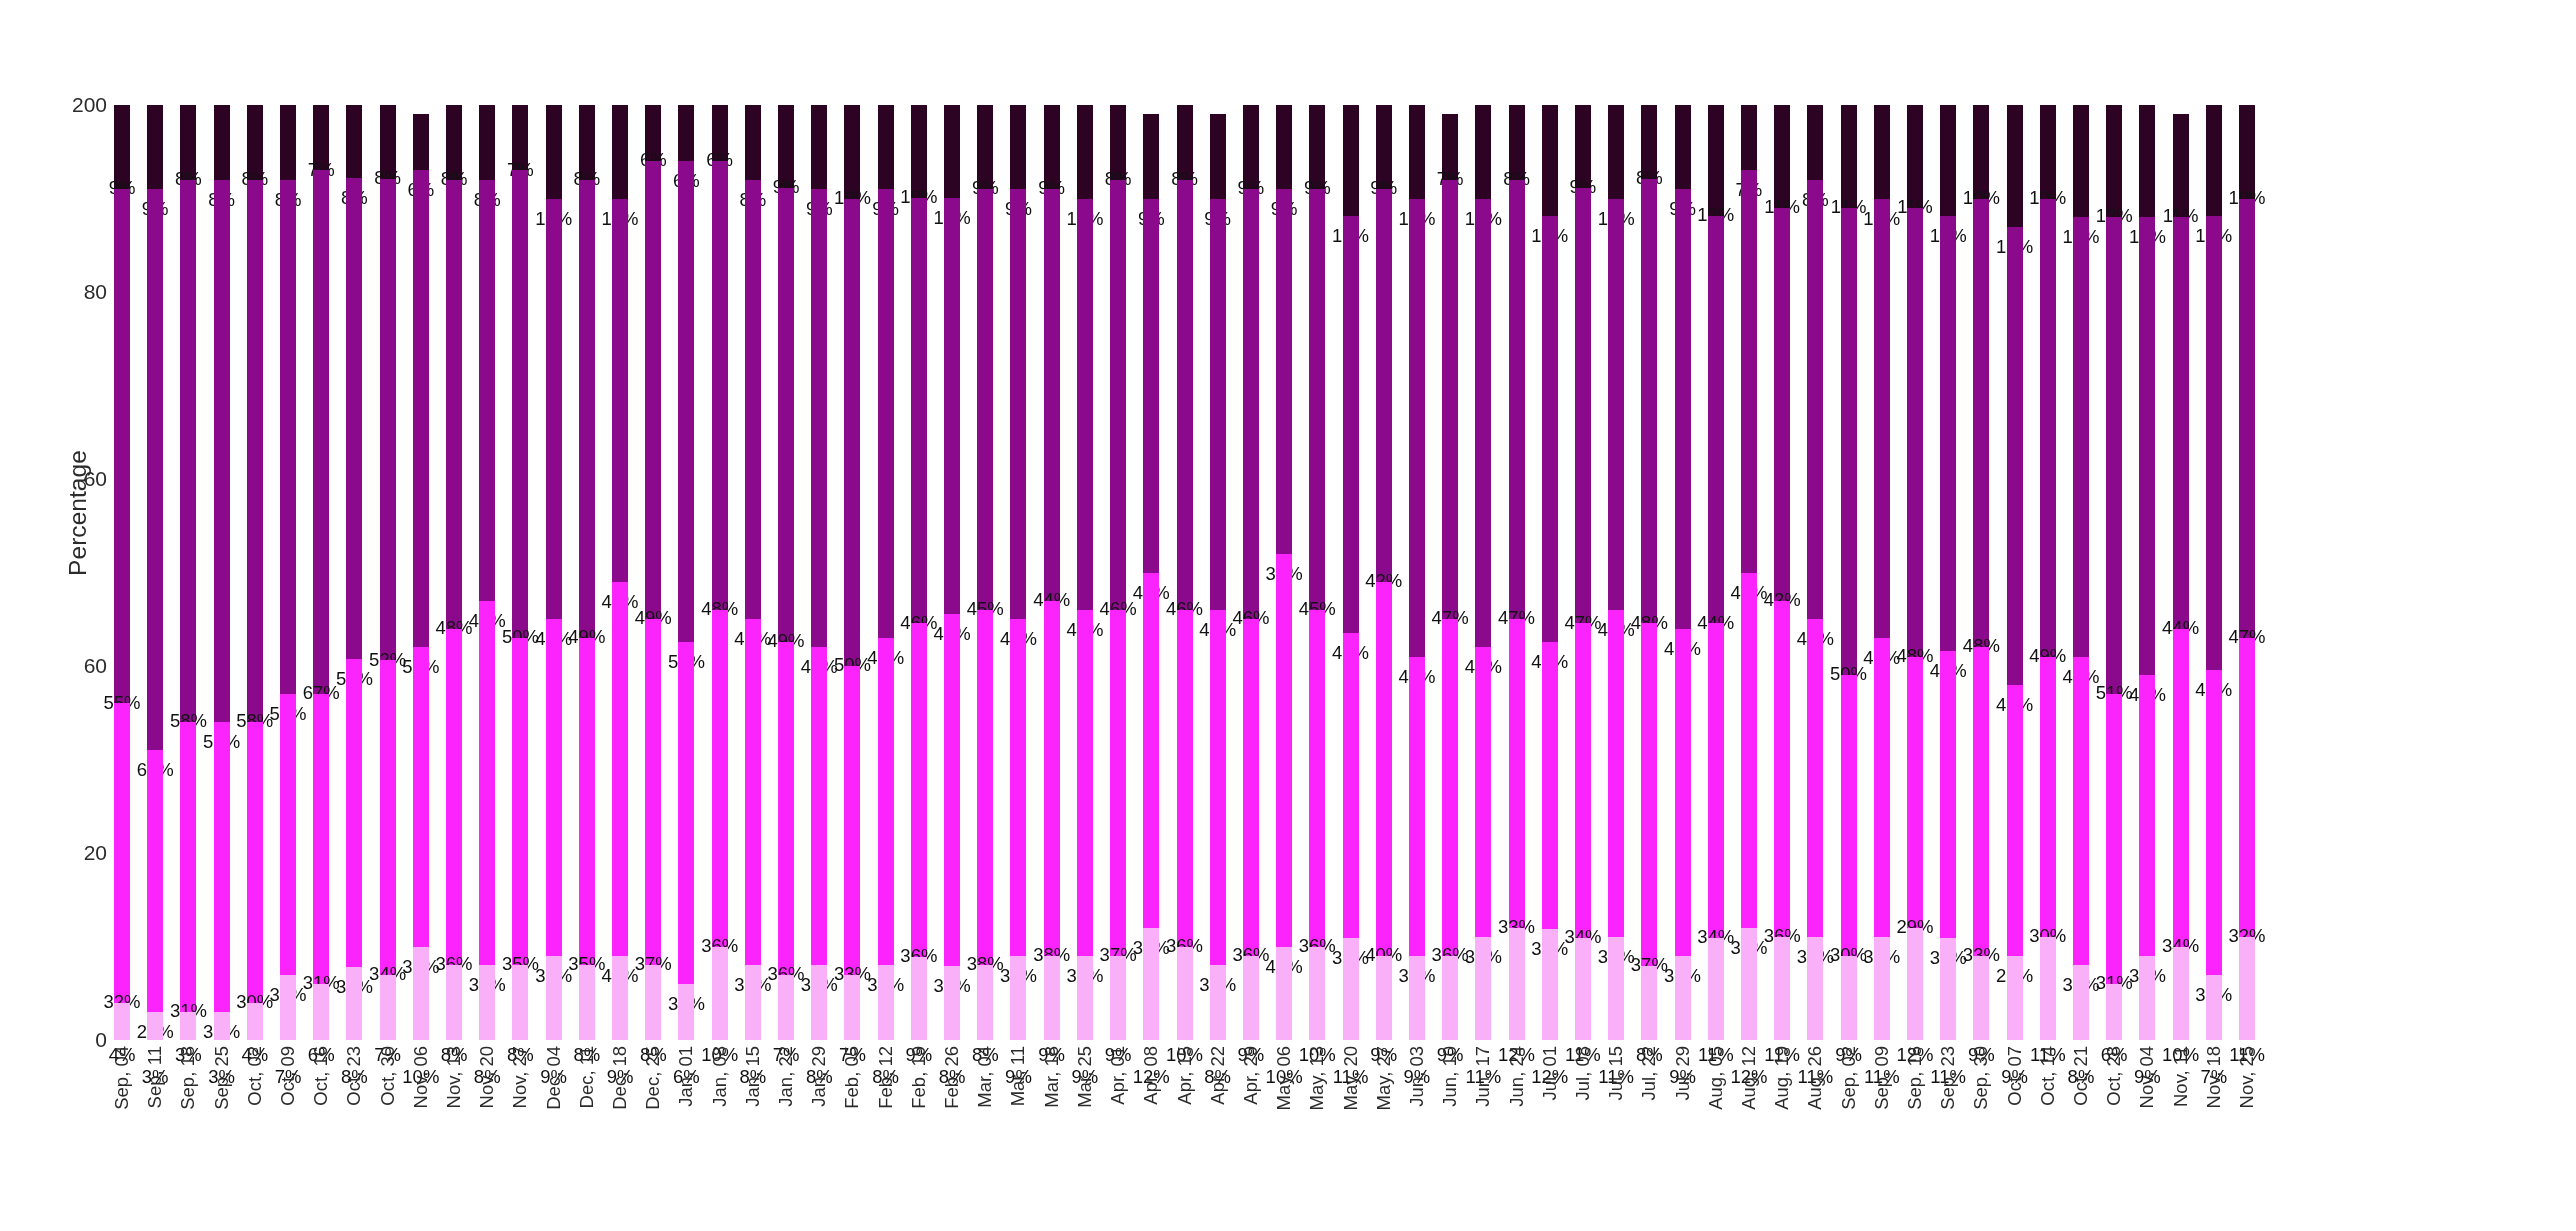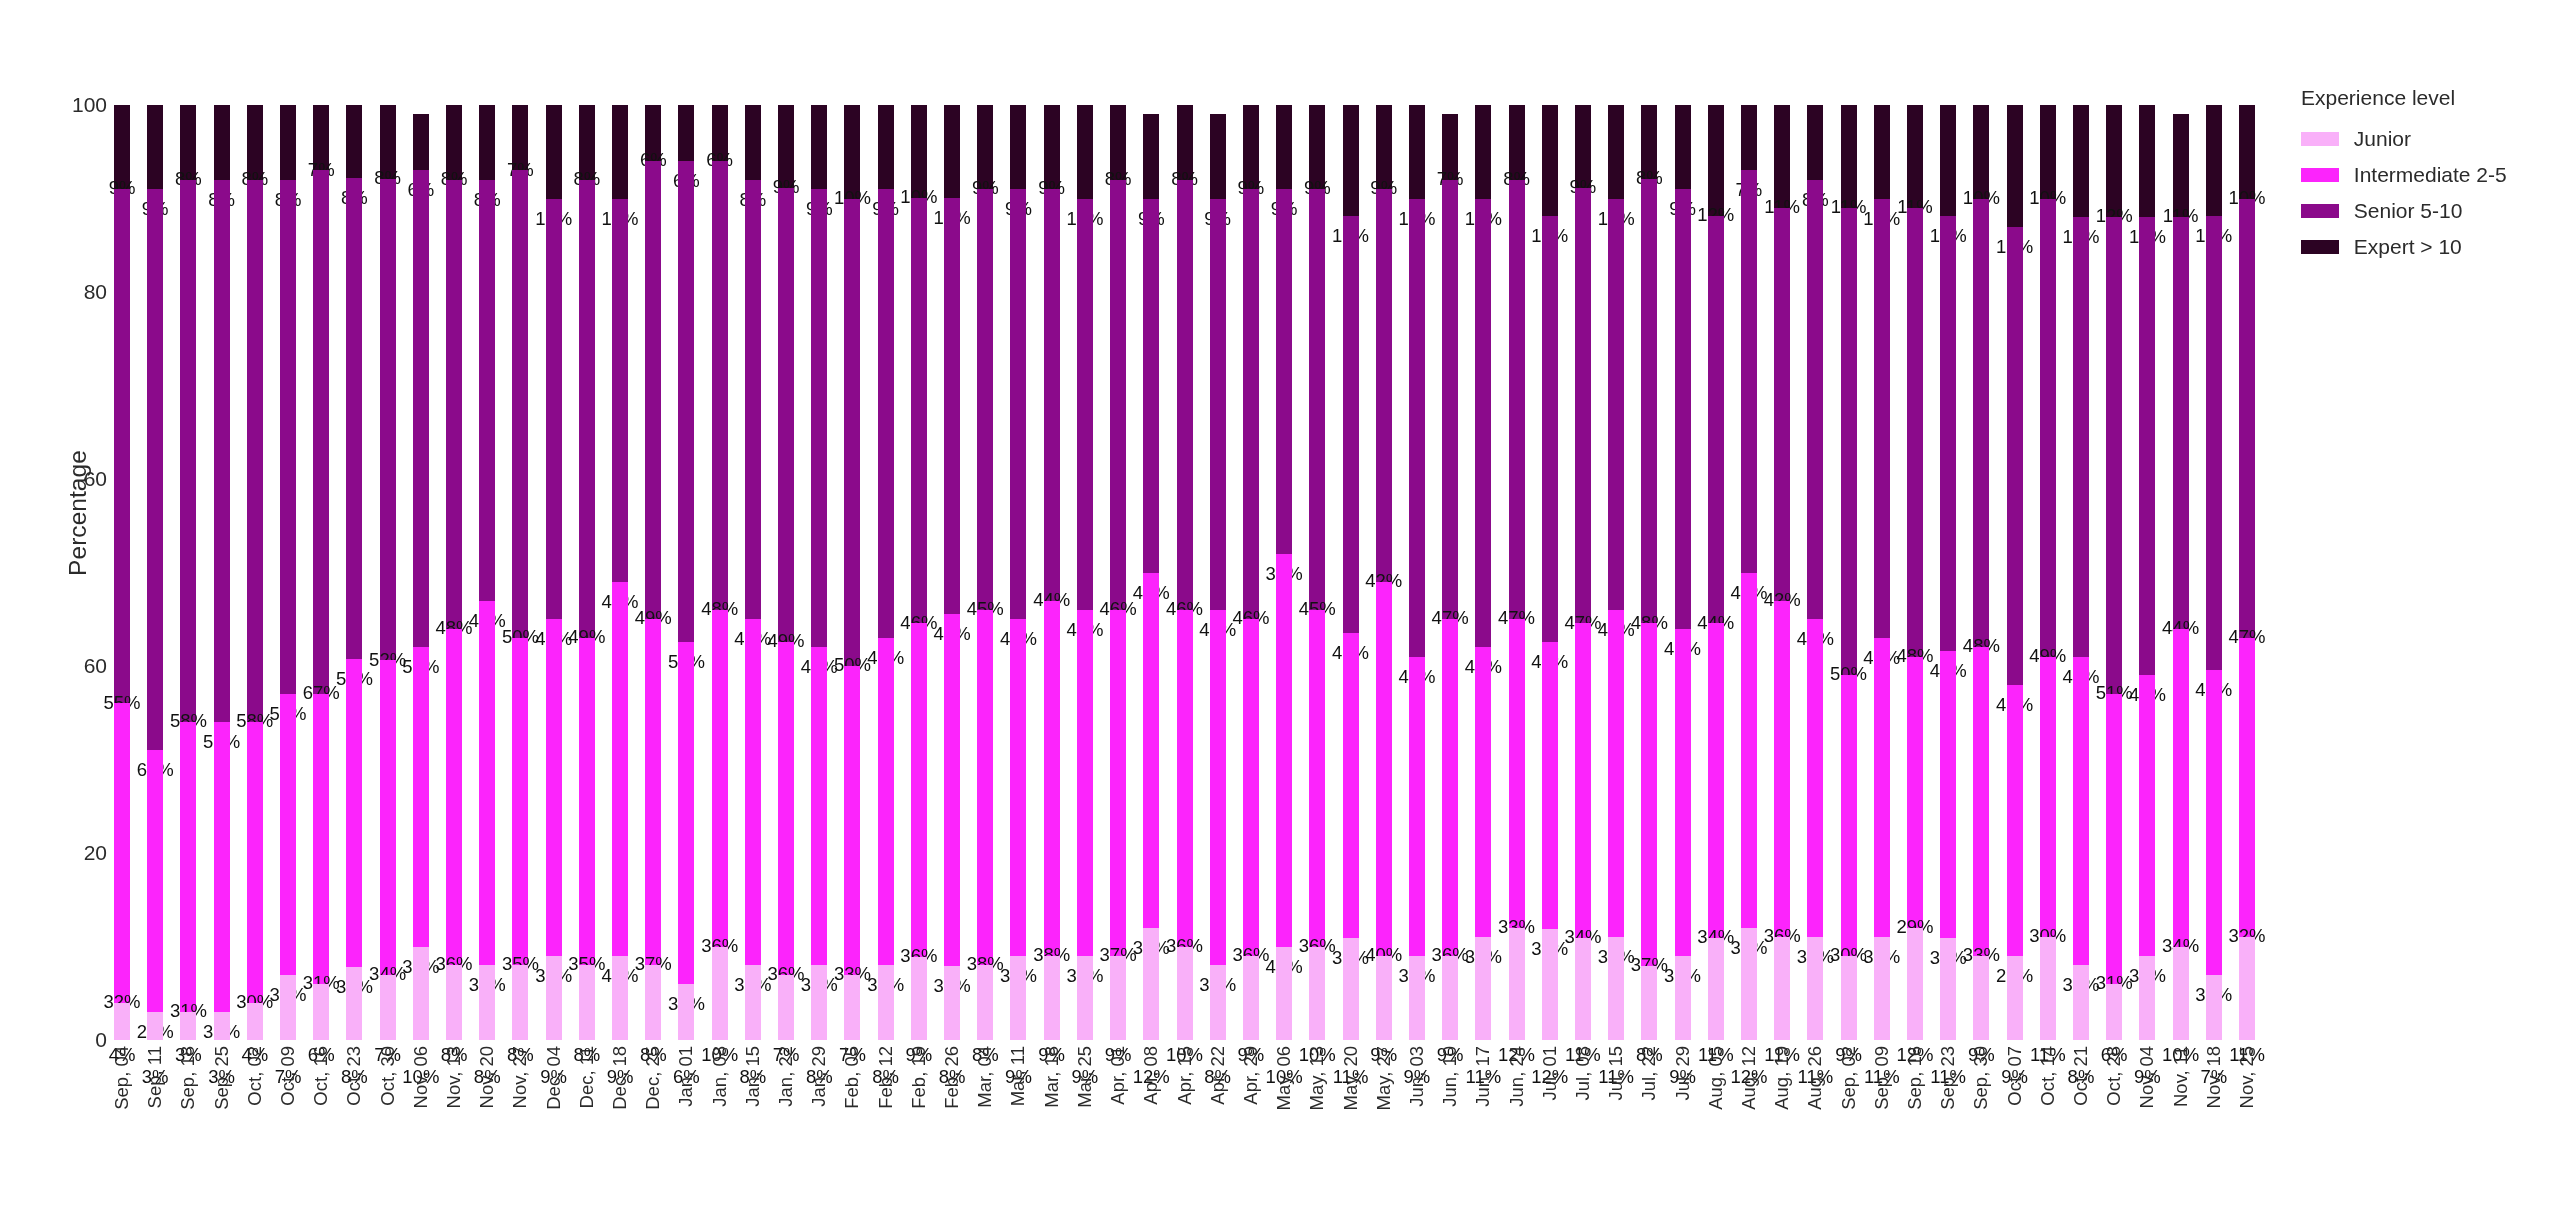--- a/index.html
+++ b/index.html
@@ -158,21 +158,21 @@
 <div id="page">
 
 
   <div id="y-axis">
     <div id="y-axis-title">Percentage</div>
   <div class="ytick" style="top: 100%;">0</div>
       <div class="ytick" style="top: 80%;">20</div>
       <div class="ytick" style="top: 60%;">60</div>
       <div class="ytick" style="top: 40%;">60</div>
       <div class="ytick" style="top: 20%;">80</div>
-      <div class="ytick" style="top: 0%;">100</div>
+      <div class="ytick" style="top: 0%;">200</div>
     </div>
 
   <div id="plot-area">
     <div id="bars">
         <div class="bar-col">
           <div class="seg" style="background: rgb(44, 3, 35); height: 9%;">
             <div class="seg-label" style="bottom: -8.6px;">9%</div>
           </div>
           <div class="seg" style="background: rgb(139, 10, 139); height: 55%;">
             <div class="seg-label" style="bottom: -8.6px;">55%</div>
@@ -1274,36 +1274,15 @@
         <div class="xtick">Nov, 11</div>
       </div>
       <div class="xtick-wrap">
         <div class="xtick">Nov, 18</div>
       </div>
       <div class="xtick-wrap">
         <div class="xtick">Nov, 25</div>
       </div>
     </div>
 
-  <div id="legend">
-    <div id="legend-title">Experience level</div>
-    <div id="legend-rows">
-        <div class="legend-row">
-          <div class="legend-swatch" style="background: rgb(249, 176, 249);"></div>
-          <div class="legend-label">Junior</div>
-        </div>
-        <div class="legend-row">
-          <div class="legend-swatch" style="background: rgb(252, 36, 252);"></div>
-          <div class="legend-label">Intermediate 2-5</div>
-        </div>
-        <div class="legend-row">
-          <div class="legend-swatch" style="background: rgb(139, 10, 139);"></div>
-          <div class="legend-label">Senior 5-10</div>
-        </div>
-        <div class="legend-row">
-          <div class="legend-swatch" style="background: rgb(44, 3, 35);"></div>
-          <div class="legend-label">Expert &gt; 10</div>
-        </div>
-      </div>
-  </div>
 
 </div>
 
 
 </body></html>

